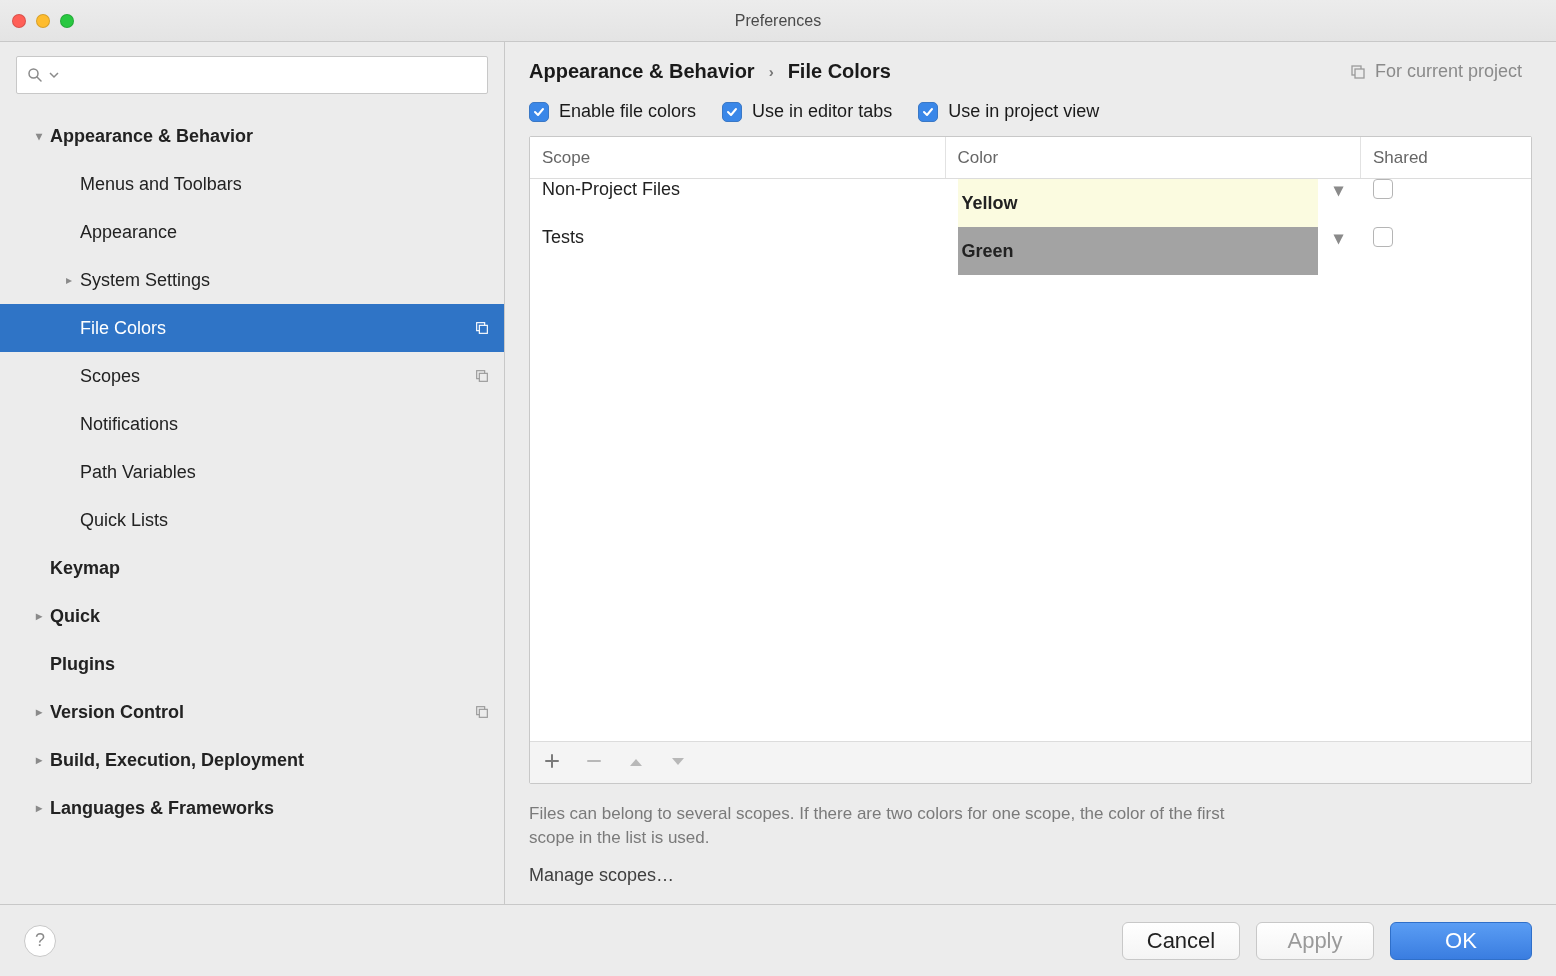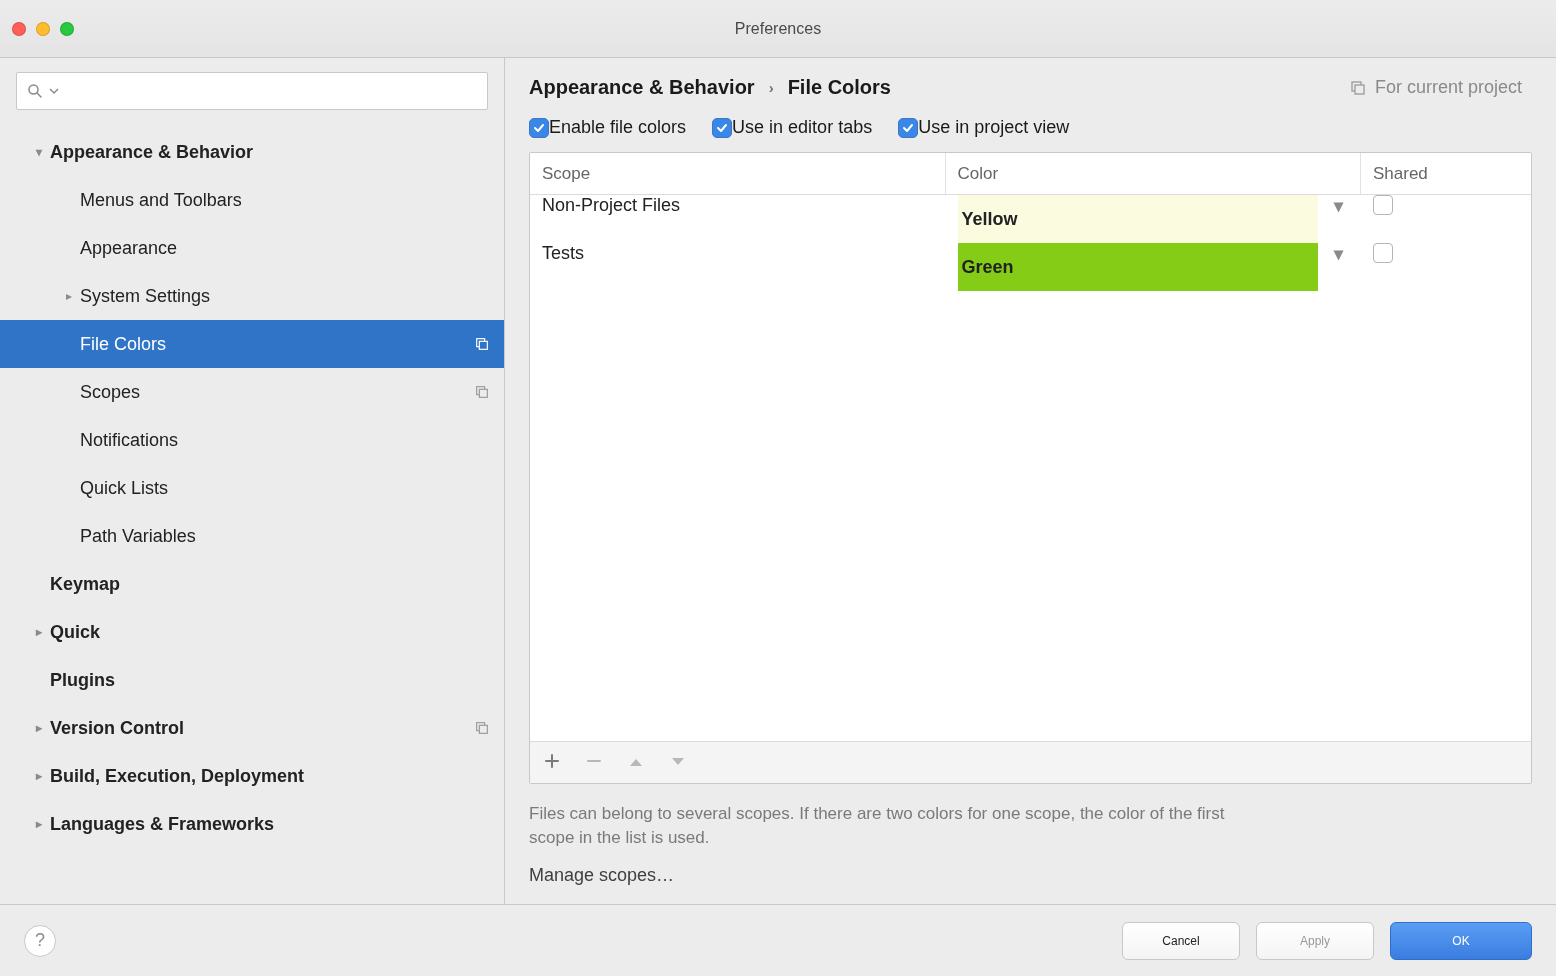--- a/index.html
+++ b/index.html
@@ -10,21 +10,21 @@
       background: #ececec;
       width: 1556px;
       height: 976px;
       overflow: hidden;
       display: flex;
       flex-direction: column;
     }
 
     
     .titlebar {
-      height: 58px;
+      height: 42px;
       background: linear-gradient(#ececec, #e4e4e4);
       border-bottom: 1px solid #c8c8c8;
       display: flex;
       align-items: center;
       padding: 14px 12px;
       position: relative;
     }
     .traffic-lights { display: flex; gap: 10px; align-items: center; }
     .traffic-light {
       width: 14px; height: 14px; border-radius: 50%;
@@ -110,21 +110,21 @@
       min-width: 0;
     }
     .breadcrumb-row { display:flex; align-items:center; gap: 14px; margin-bottom: 18px; }
     .crumb { font-size: 20px; font-weight: 700; color: #1a1a1a; }
     .crumb-sep { color: #777; font-weight: 600; }
     .project-tag { display:flex; align-items:center; gap:8px; color:#8a8a8a; font-size:18px; margin-left: auto; padding-right: 10px;}
     .project-tag svg { }
 
     .checkrow { display:flex; gap: 26px; align-items:center; margin-bottom: 14px; font-size: 18px;}
     .checkbox {
-      display:flex; align-items:center; cursor:default;text-align:right;
+      display:flex; align-items:center; gap:10px; cursor:default;text-align:right;
     }
     .cb-box {
       width: 20px; height: 20px; border-radius: 5px;
       border: 1px solid #3a78c6;
       background: #3a87e8;
       display:flex; align-items:center; justify-content:center;
       color:#fff; font-size:14px;
     }
     .cb-box svg { display:block; }
 
@@ -164,21 +164,21 @@
     .td.col-scope { border-right: 0 solid transparent; }
     .td.col-color {
       justify-content: space-between;
       gap: 10px;
       font-weight: bold;
     }
     .td.col-color .swatch {
       flex:1; height:100%; display:flex; align-items:center; padding-left:4px;
     }
     .color-yellow { background: #fbfbe0; }
-    .color-green  { background: #84cc16; }
+    .color-green  { background: #a3a3a3; }
     .drop-arrow { color:#8a8a8a; padding: 0 6px; }
     .td.col-shared { justify-content:flex-start; }
     .small-checkbox {
       width: 20px; height: 20px; border:1px solid #b5b5b5; border-radius:4px; background:#fff;
     }
 
     .table-toolbar {
       border-top: 1px solid #dcdcdc;
       height: 42px;
       display:flex;
@@ -215,21 +215,21 @@
       width: 32px; height: 32px; border-radius: 50%;
       border: 1px solid #c8c8c8; background:#fff;
       display:flex; align-items:center; justify-content:center;
       color:#8a8a8a; font-size:18px;
     }
     .footer-spacer { flex:1; }
     .btn {
       height: 38px; min-width: 118px;
       border: 1px solid #c8c8c8; border-radius: 6px;
       background: linear-gradient(#ffffff,#f4f4f4);
-      font-size: 12px; color:#222;
+      font-size: 22px; color:#222;
       margin-left: 16px;
       display:flex; align-items:center; justify-content:center;
     }
     .btn.disabled { color:#9a9a9a; }
     .btn.primary {
       background: linear-gradient(#5a9df4,#3a7de0);
       border: 1px solid #2f6fc9;
       color:#fff; font-weight:500;
       min-width: 142px;
     }
@@ -306,26 +306,26 @@
           </span>
         </div>
         <div class="tree-item l1">
           <span class="indent" style="width: 58px;"></span>
           <span class="arrow"></span>
           <span class="label">Notifications</span>
         </div>
         <div class="tree-item l1">
           <span class="indent" style="width: 58px;"></span>
           <span class="arrow"></span>
+          <span class="label">Path Variables</span>
+        </div>
+        <div class="tree-item l1">
+          <span class="indent" style="width: 58px;"></span>
+          <span class="arrow"></span>
           <span class="label">Quick Lists</span>
-        </div>
-        <div class="tree-item l1">
-          <span class="indent" style="width: 58px;"></span>
-          <span class="arrow"></span>
-          <span class="label">Path Variables</span>
         </div>
         <div class="tree-item l0">
           <span class="indent" style="width: 28px;"></span>
           <span class="arrow"></span>
           <span class="label">Keymap</span>
         </div>
         <div class="tree-item l0">
           <span class="indent" style="width: 28px;"></span>
           <span class="arrow">▸</span>
           <span class="label">Quick</span>

